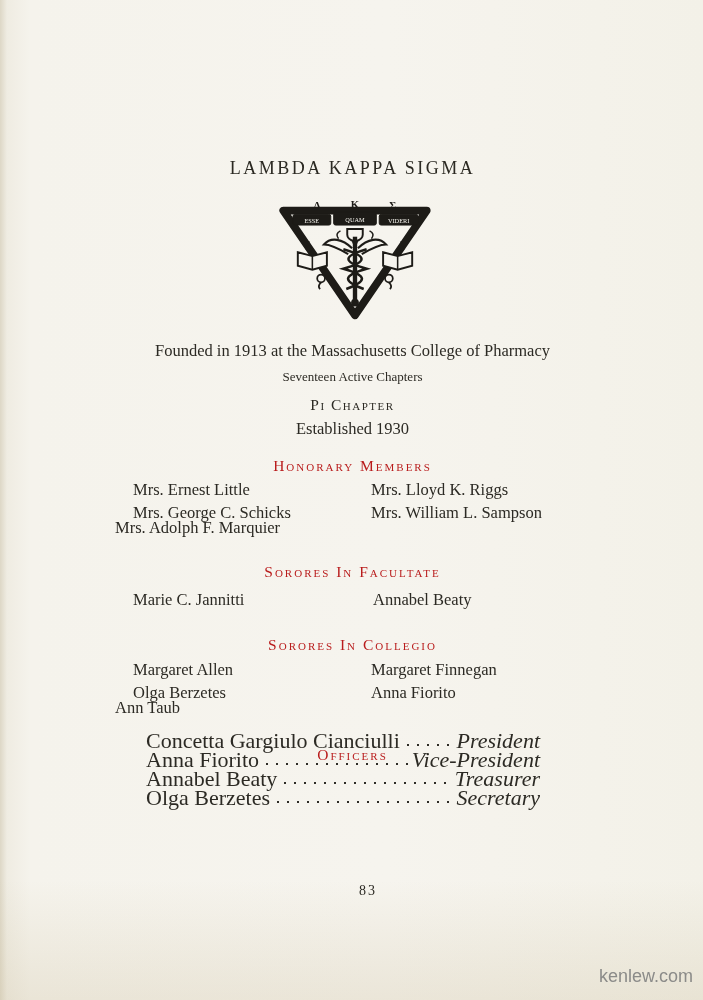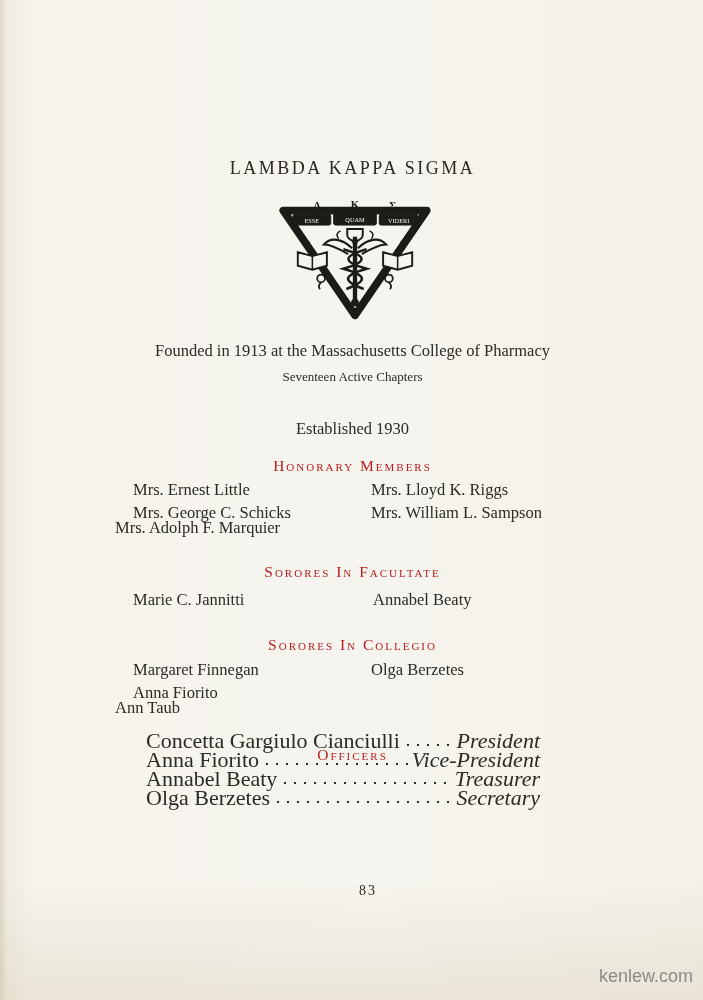--- a/index.html
+++ b/index.html
@@ -117,39 +117,41 @@
         <path d="M50 89 q-4 4 -1 7"></path>
     </g>
     <g fill="none" stroke="#1d1b17" stroke-width="1.8">
       <circle cx="120" cy="85" r="4"></circle>
         <path d="M120 89 q4 4 1 7"></path>
     </g>
   </svg>
 
   <div class="center-line founded">Founded in 1913 at the Massachusetts College of Pharmacy</div>
   <div class="center-line chapters">Seventeen Active Chapters</div>
+  <div class="center-line pichapter">Pi Chapter</div>
   <div class="center-line established">Established 1930</div>
 
   <div class="section-heading h-honorary">Honorary Members</div>
   <div class="two-col honorary-cols">
     <div>Mrs. Ernest Little</div>
     <div>Mrs. Lloyd K. Riggs</div>
     <div>Mrs. George C. Schicks</div>
     <div>Mrs. William L. Sampson</div>
   </div>
   <div class="center-name marquier">Mrs. Adolph F. Marquier</div>
 
   <div class="section-heading h-facultate">Sorores In Facultate</div>
   <div class="two-col facultate-cols">
     <div>Marie C. Jannitti</div>
     <div>Annabel Beaty</div>
   </div>
 
   <div class="section-heading h-collegio">Sorores In Collegio</div>
   <div class="two-col collegio-cols">
+    <div>Margaret Allen</div>
     <div>Margaret Finnegan</div>
     <div>Olga Berzetes</div>
     <div>Anna Fiorito</div>
   </div>
   <div class="center-name anntaub">Ann Taub</div>
 
   <div class="section-heading h-officers">Officers</div>
   <div class="officers-list">
     <div class="officer-row">
       <span class="officer-name">Concetta Gargiulo Cianciulli</span>

